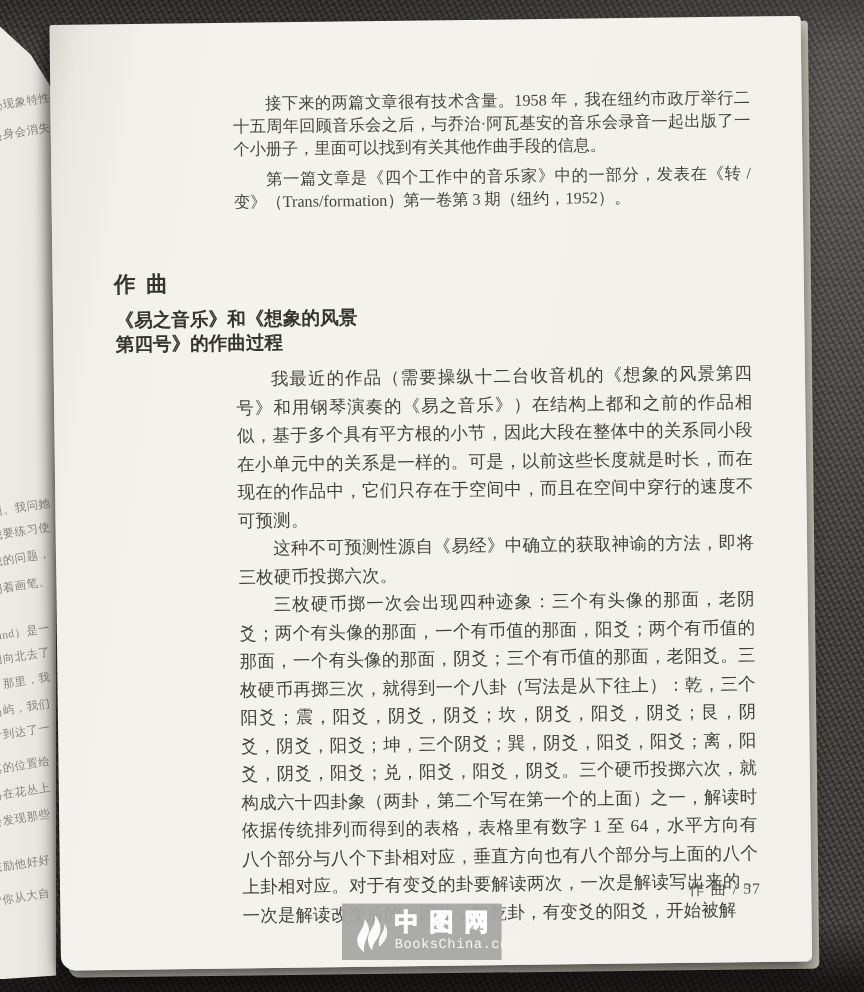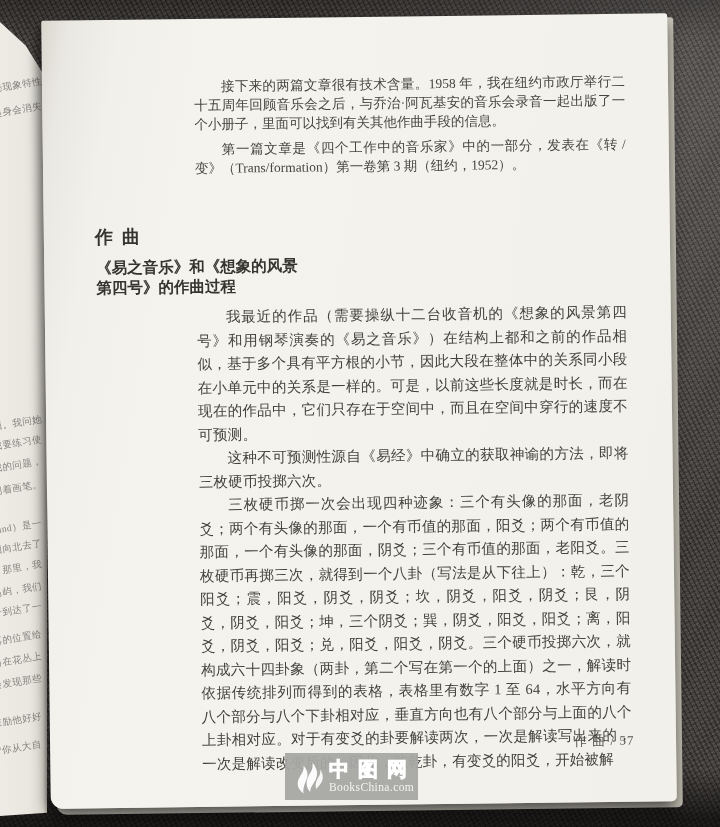--- a/index.html
+++ b/index.html
@@ -87,21 +87,21 @@
     padding-left:8px;box-sizing:border-box;
   }
   .watermark .logo{width:30px;height:38px;margin-right:6px;flex:0 0 auto;}
   .wm-text{display:flex;flex-direction:column;line-height:1;}
   .wm-name{
     font-family:"Liberation Sans","DejaVu Sans",sans-serif;
     font-size:20px;letter-spacing:9px;color:transparent;
     -webkit-text-stroke:1px #ffffff;font-weight:bold;
   }
   .wm-url{
-    font-family:Liberation Serif, serif;
+    font-family:Liberation Mono, monospace;
     font-size:11.5px;color:#f4f4f3;margin-top:3px;letter-spacing:.4px;
   }
 </style>
 </head>
 <body>
 
 <div class="fabric"></div>
 <div class="fabric-shading"></div>
 
 <div class="left-page">

